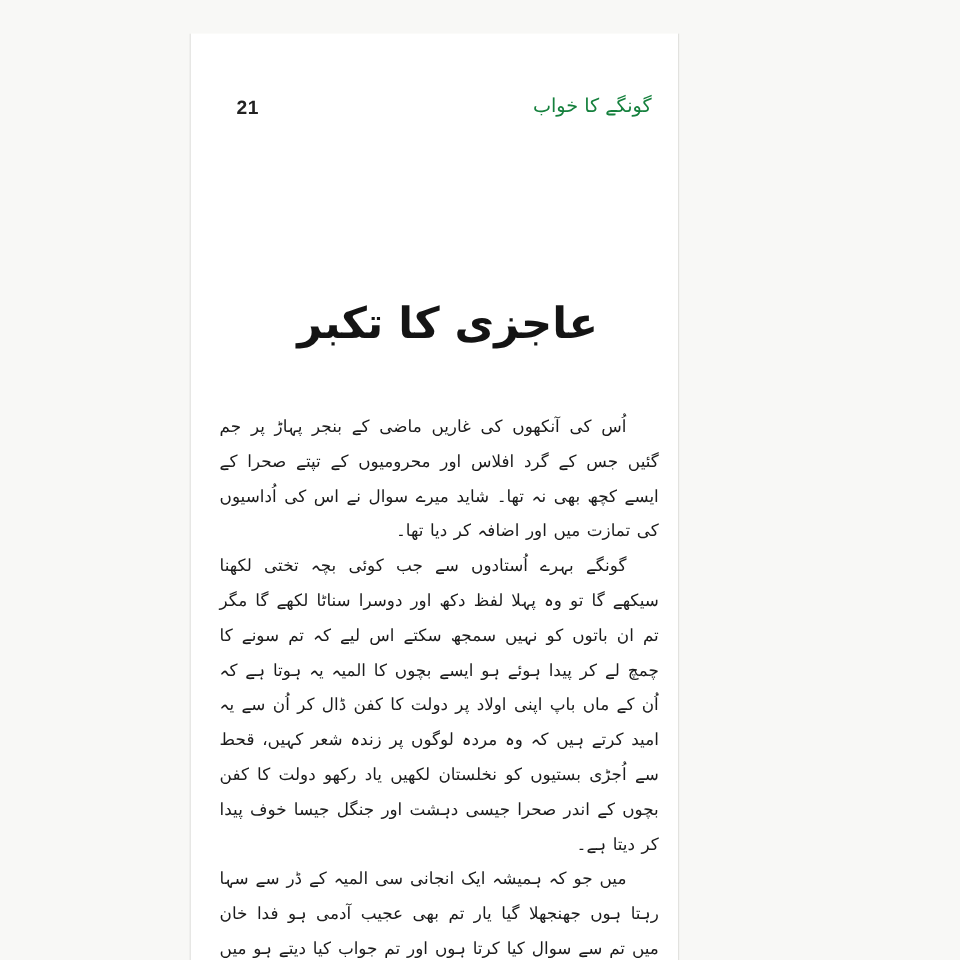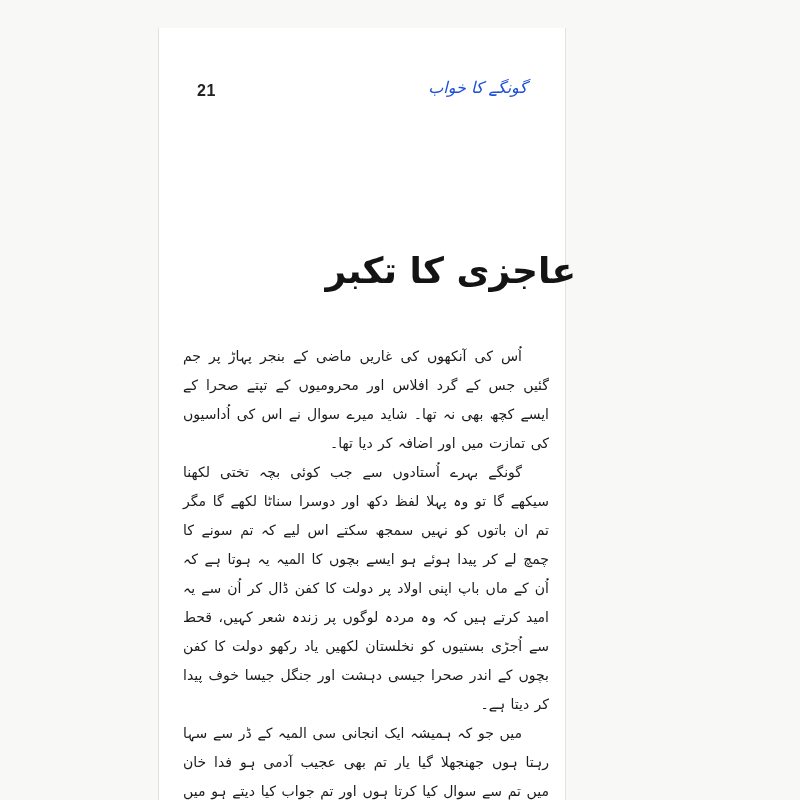--- a/index.html
+++ b/index.html
@@ -36,35 +36,35 @@
     top: 54px;
     font-family: "Liberation Sans", "DejaVu Sans", sans-serif;
     font-weight: bold;
     font-size: 16px;
     letter-spacing: 0.5px;
     color: #222;
   }
 
   .running-title {
     position: absolute;
-    right: 38px;
+    right: 22px;
     top: 50px;
     direction: rtl;
     font-family: "DejaVu Sans", sans-serif;
     font-size: 16px;
-    color: #1d4ed8;
-    font-style: italic;
+    color: #15803d;
   }
 
   
   .chapter-title {
     position: absolute;
     top: 222px;
     left: 0;
     width: 100%;
+    text-align: center;
     direction: rtl;
     font-family: "DejaVu Sans", sans-serif;
     font-weight: bold;
     font-size: 36px;
     color: #141414;
     transform: translateX(11px);       
   }
 
   
   .body-text {

